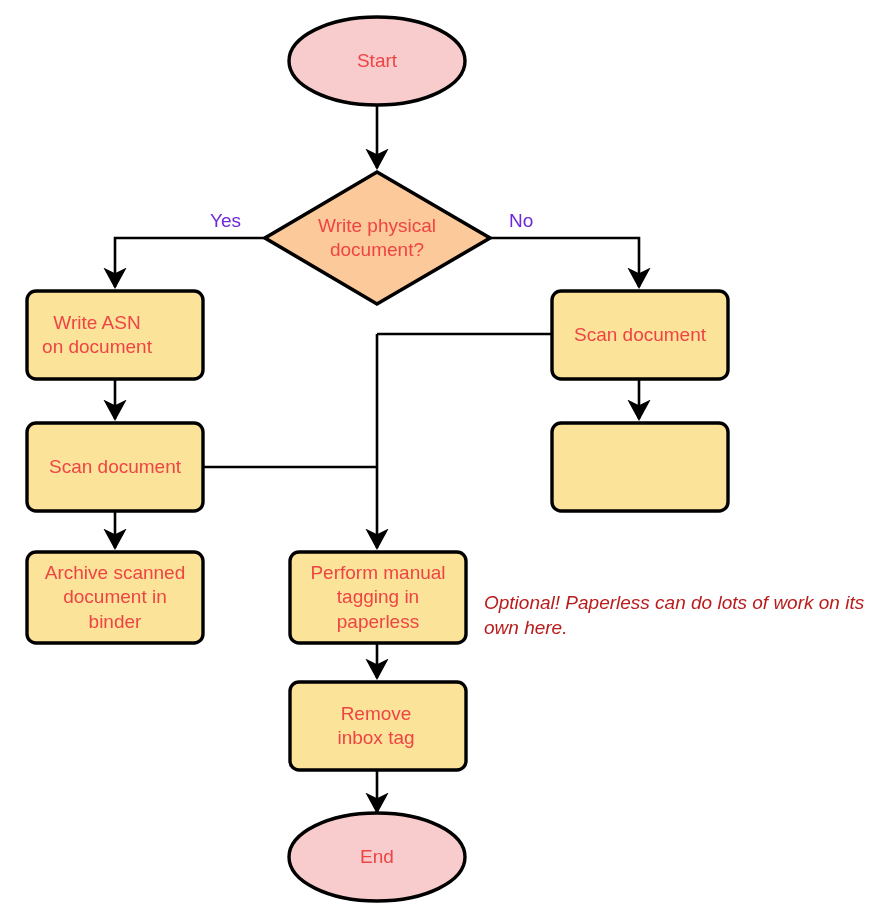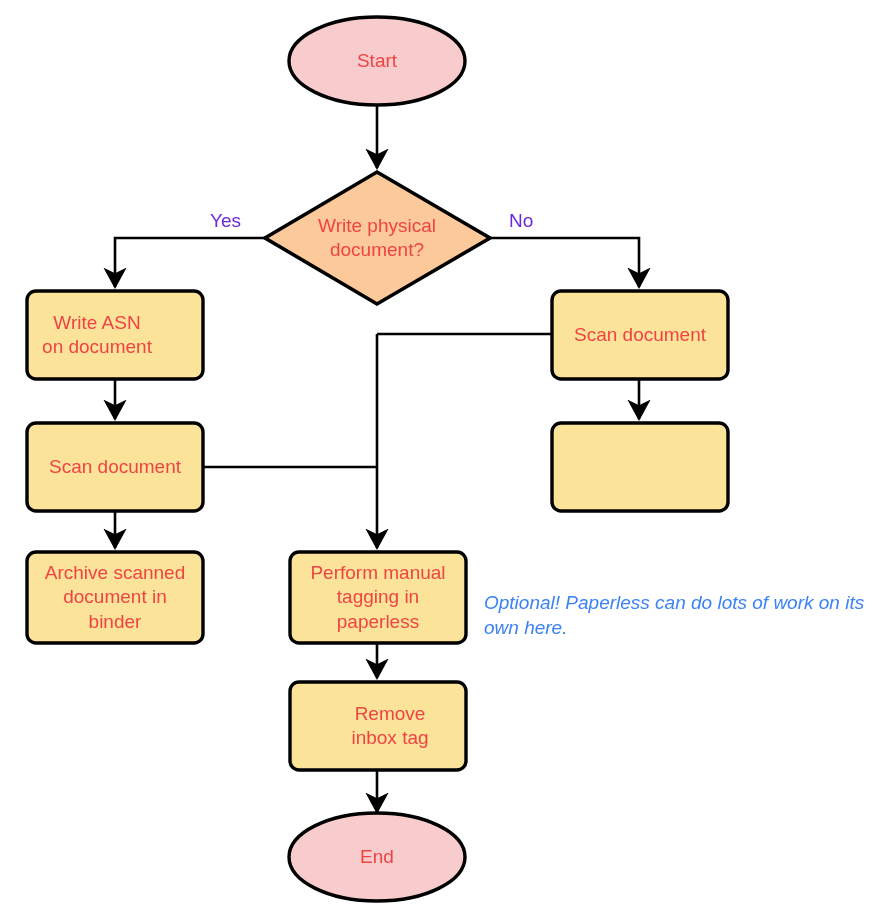--- a/index.html
+++ b/index.html
@@ -46,21 +46,21 @@
   .edge-label {
     position: absolute;
     color: #6d28d9;
     font-family: "Liberation Sans", sans-serif;
     font-size: 19px;
     line-height: 1.2;
     white-space: nowrap;
   }
   .annotation-note {
     position: absolute;
-    color: #3b82f6;
+    color: #b91c1c;
     font-family: "Liberation Sans", sans-serif;
     font-style: italic;
     font-size: 19px;
     line-height: 1.32;
   }
 </style>
 </head>
 <body>
 
 <div id="flow-root">
@@ -135,21 +135,21 @@
 document in
 binder</div>
 
   <div class="node-label" style="left:552px; top:291px; width:176px; height:88px;">Scan document</div>
 
 
   <div class="node-label" style="left:290px; top:552px; width:176px; height:91px;">Perform manual
 tagging in
 paperless</div>
 
-  <div class="node-label" style="left:302px; top:682px; width:176px; height:88px;">Remove
+  <div class="node-label" style="left:288px; top:682px; width:176px; height:88px;">Remove
 inbox tag</div>
 
   <div class="node-label" style="left:289px; top:813px; width:176px; height:88px;">End</div>
 
   <div class="edge-label" style="left:210px; top:210px;">Yes</div>
 
   <div class="edge-label" style="left:509px; top:210px;">No</div>
 
   <div class="annotation-note" style="left:484px; top:590px; width:400px;">Optional! Paperless can do lots of work on its own here.</div>
 

